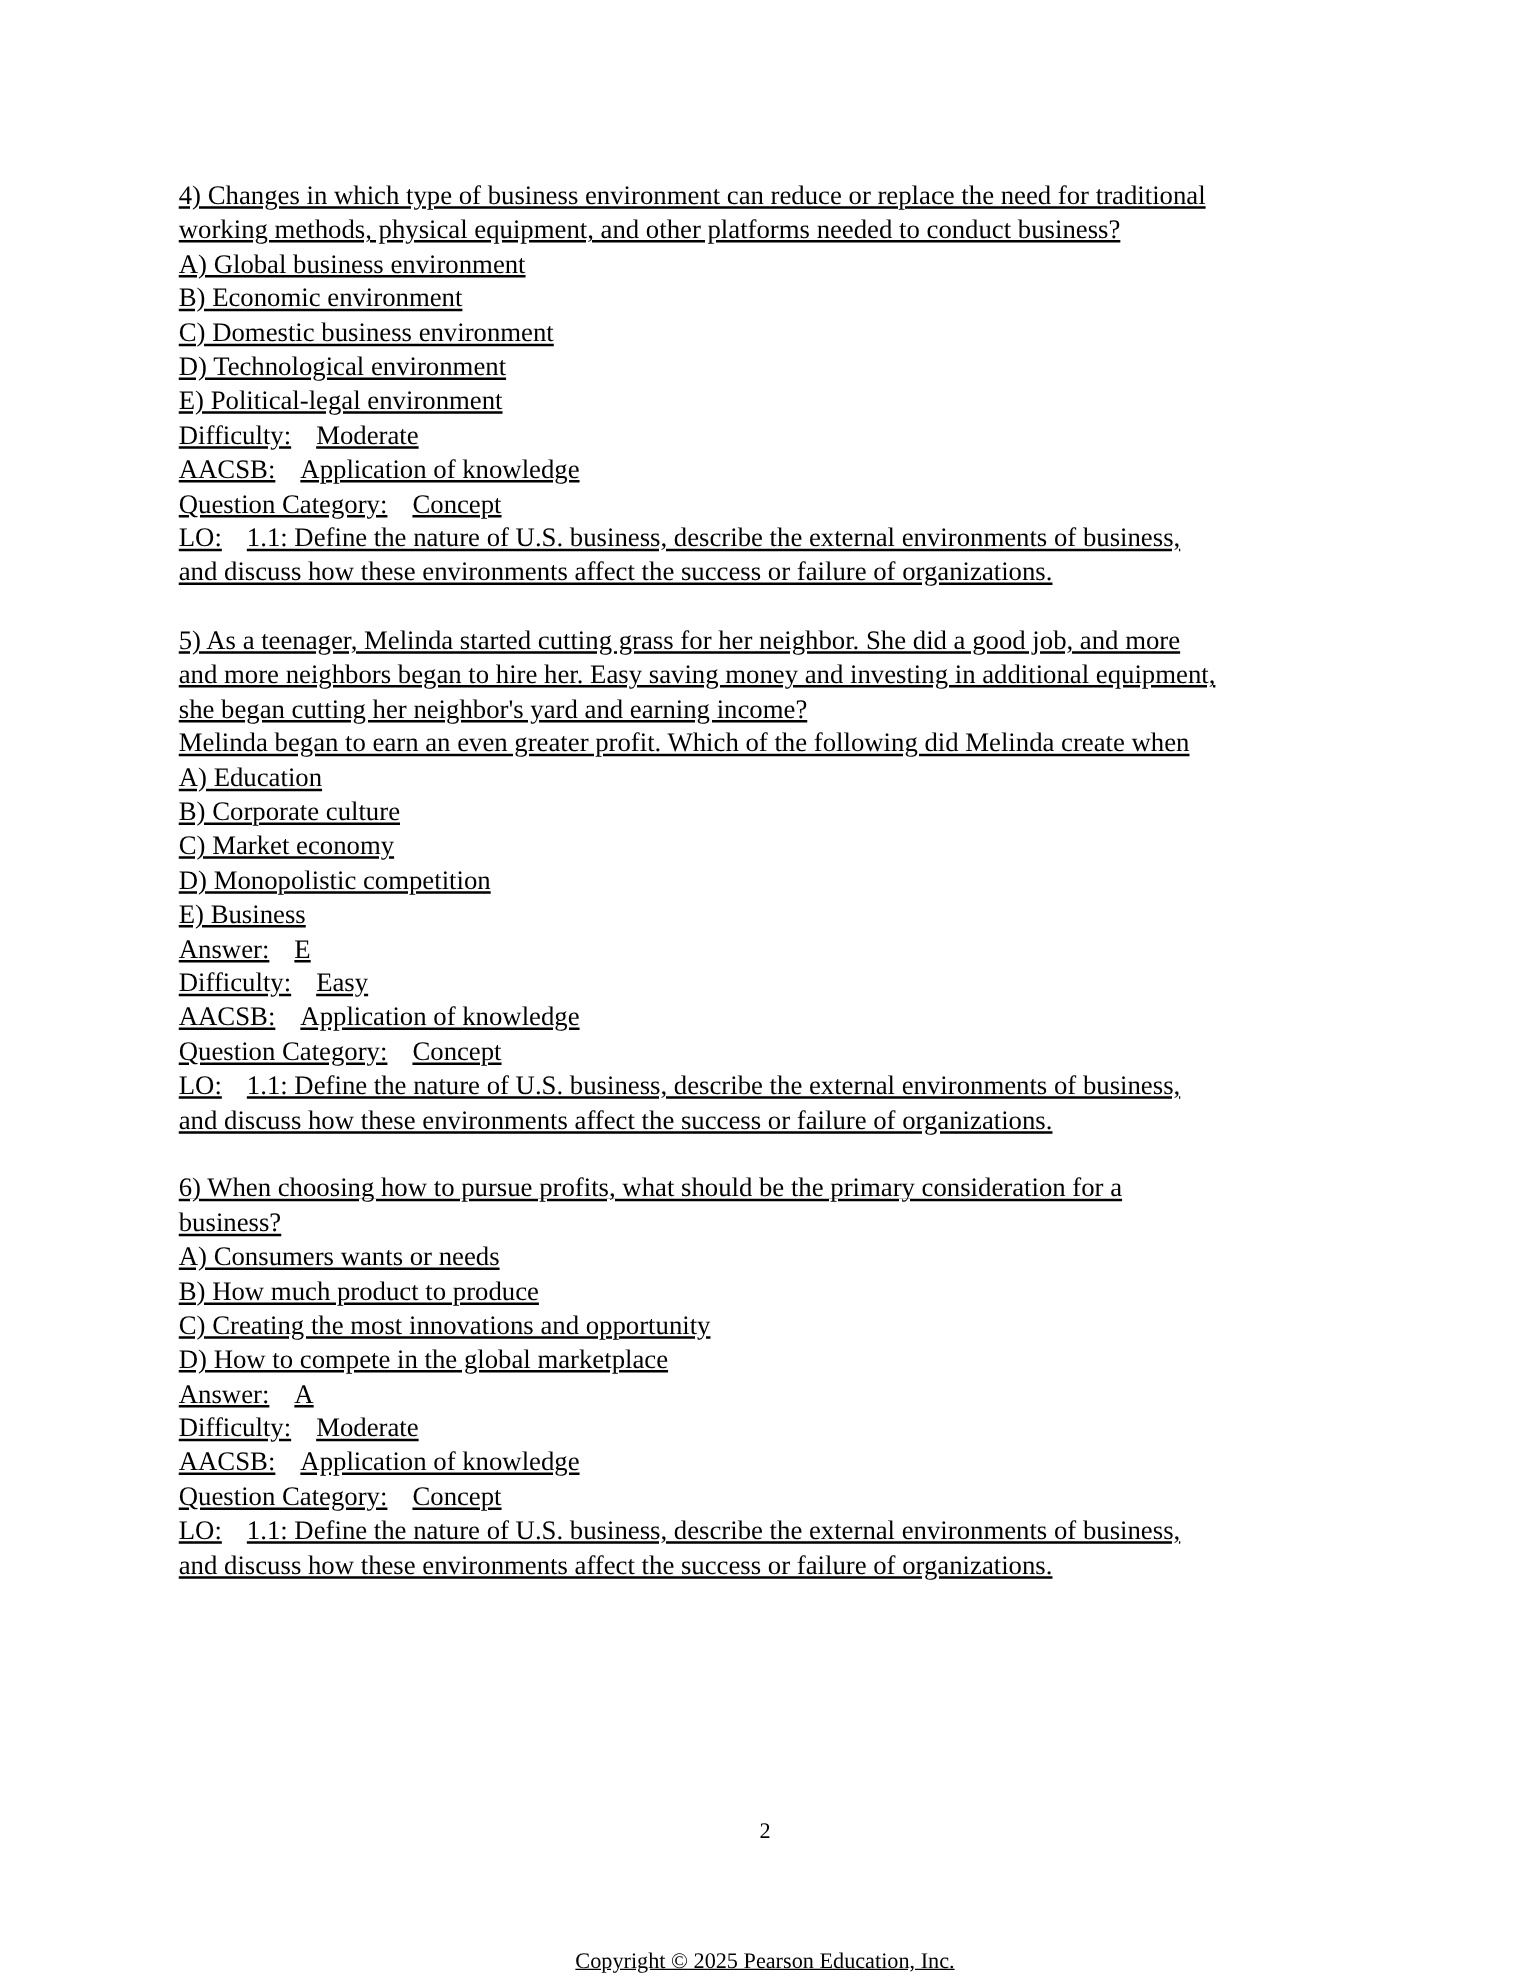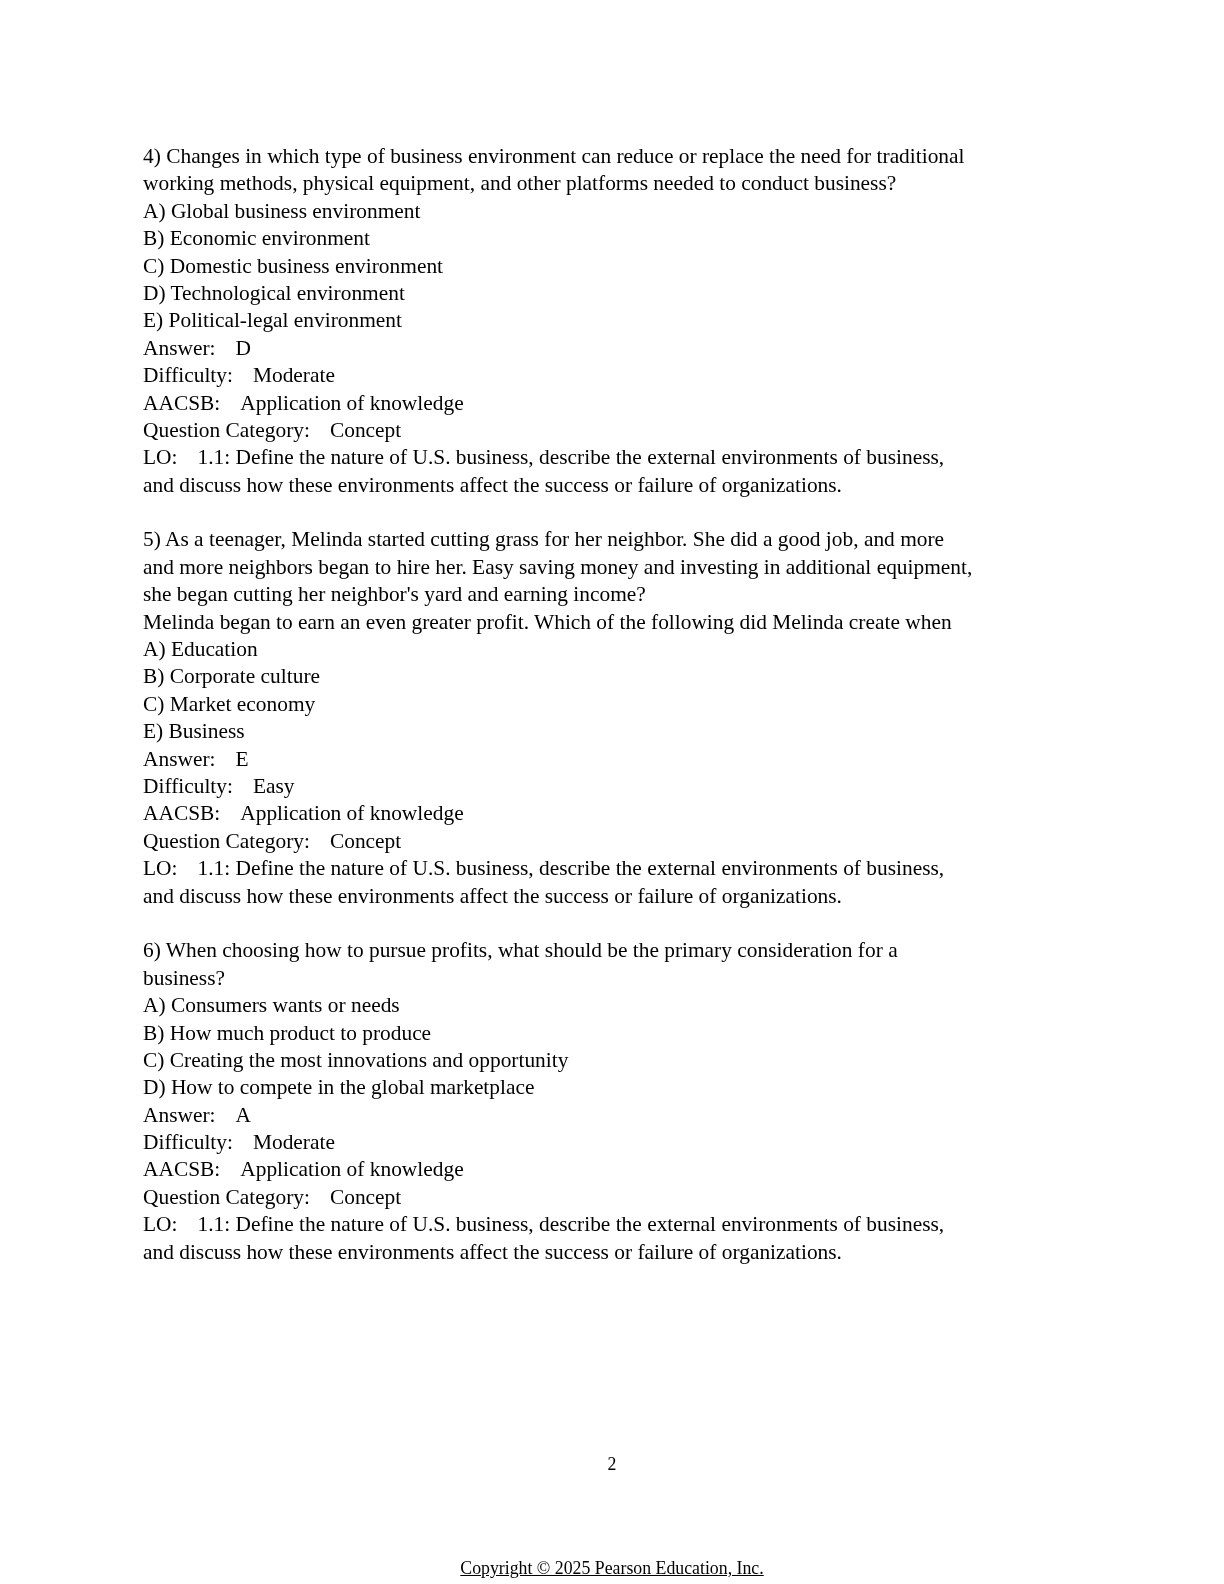--- a/index.html
+++ b/index.html
@@ -3,21 +3,21 @@
 <meta charset="utf-8">
 <style>
   html, body { margin: 0; padding: 0; background: #ffffff; }
   body {
     width: 1224px; height: 1584px; position: relative; overflow: hidden;
     font-family: "Liberation Serif", "DejaVu Serif", serif;
     color: #000000;
     font-size: 21.4px;
   }
   .page-content {
-    position: absolute; left: 143px; top: 143px; width: 940px;
+    position: absolute; left: 143px; top: 143px; width: 940px; text-decoration: underline;
   }
   .line { line-height: 27.4px; height: 27.4px; white-space: pre; }
   .question { margin-bottom: 27.4px; }
   .gap { display: inline-block; width: 20px; }
   .footer {
     position: absolute; left: 0; width: 1224px; text-align: center;
     font-size: 17.8px; line-height: 22px;
   }
   .page-number { top: 1453px; }
   .copyright { top: 1557px; text-decoration: underline; }
@@ -28,36 +28,36 @@
 <div class="page-content">
 
   <div class="question">
     <div class="line">4) Changes in which type of business environment can reduce or replace the need for traditional</div>
     <div class="line">working methods, physical equipment, and other platforms needed to conduct business?</div>
     <div class="line">A) Global business environment</div>
     <div class="line">B) Economic environment</div>
     <div class="line">C) Domestic business environment</div>
     <div class="line">D) Technological environment</div>
     <div class="line">E) Political-legal environment</div>
-    <div class="line"><span>Answer:</span><span class="gap"></span><span>D</span></div>
     <div class="line"><span>Difficulty:</span><span class="gap"></span><span>Moderate</span></div>
     <div class="line"><span>AACSB:</span><span class="gap"></span><span>Application of knowledge</span></div>
     <div class="line"><span>Question Category:</span><span class="gap"></span><span>Concept</span></div>
     <div class="line"><span>LO:</span><span class="gap"></span><span>1.1: Define the nature of U.S. business, describe the external environments of business,</span></div>
     <div class="line">and discuss how these environments affect the success or failure of organizations.</div>
   </div>
 
   <div class="question">
     <div class="line">5) As a teenager, Melinda started cutting grass for her neighbor. She did a good job, and more</div>
     <div class="line">and more neighbors began to hire her. Easy saving money and investing in additional equipment,</div>
     <div class="line">she began cutting her neighbor's yard and earning income?</div>
     <div class="line">Melinda began to earn an even greater profit. Which of the following did Melinda create when</div>
     <div class="line">A) Education</div>
     <div class="line">B) Corporate culture</div>
     <div class="line">C) Market economy</div>
+    <div class="line">D) Monopolistic competition</div>
     <div class="line">E) Business</div>
     <div class="line"><span>Answer:</span><span class="gap"></span><span>E</span></div>
     <div class="line"><span>Difficulty:</span><span class="gap"></span><span>Easy</span></div>
     <div class="line"><span>AACSB:</span><span class="gap"></span><span>Application of knowledge</span></div>
     <div class="line"><span>Question Category:</span><span class="gap"></span><span>Concept</span></div>
     <div class="line"><span>LO:</span><span class="gap"></span><span>1.1: Define the nature of U.S. business, describe the external environments of business,</span></div>
     <div class="line">and discuss how these environments affect the success or failure of organizations.</div>
   </div>
 
   <div class="question">

